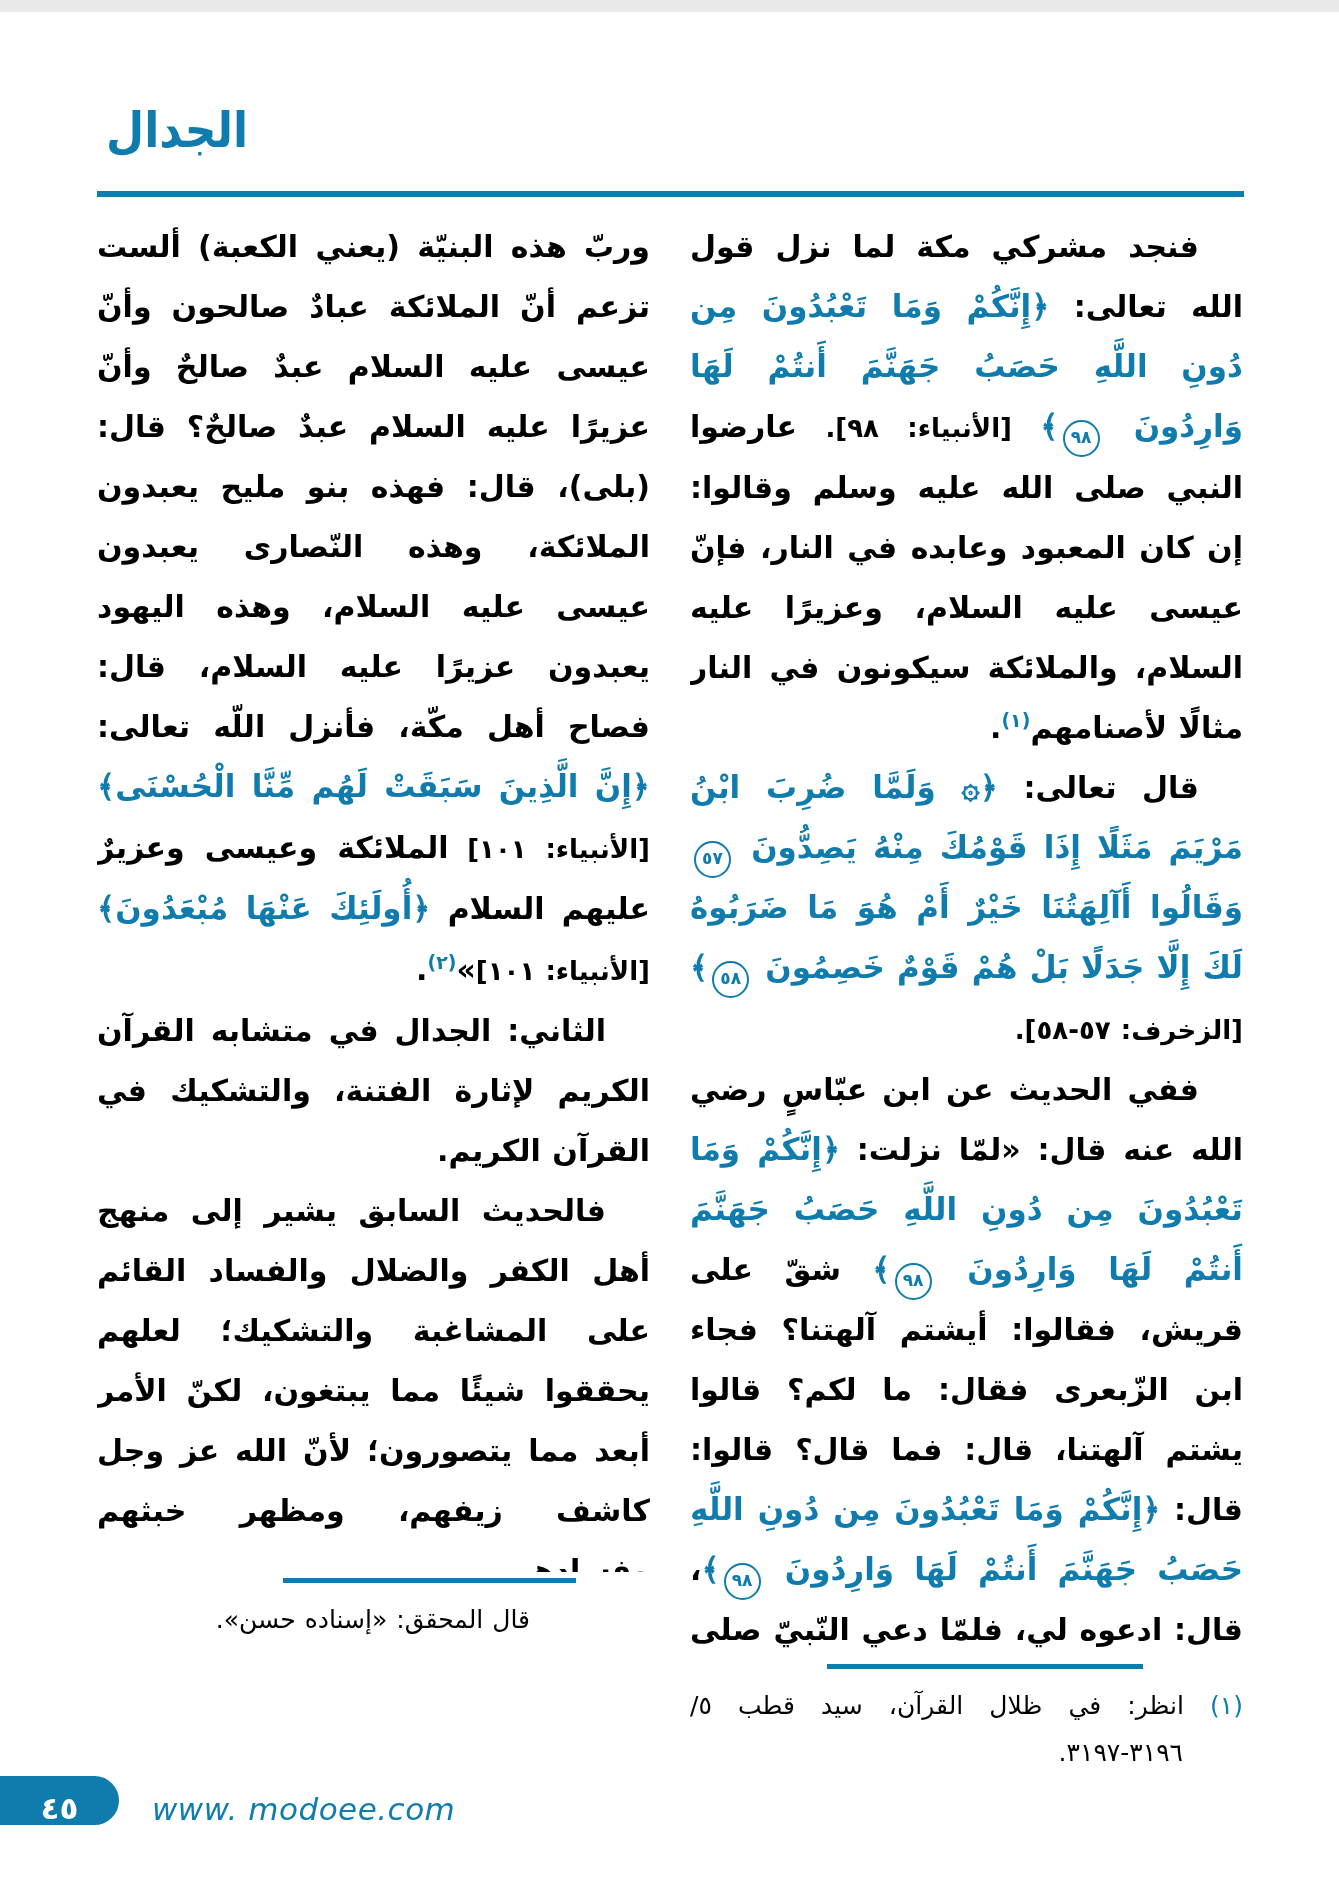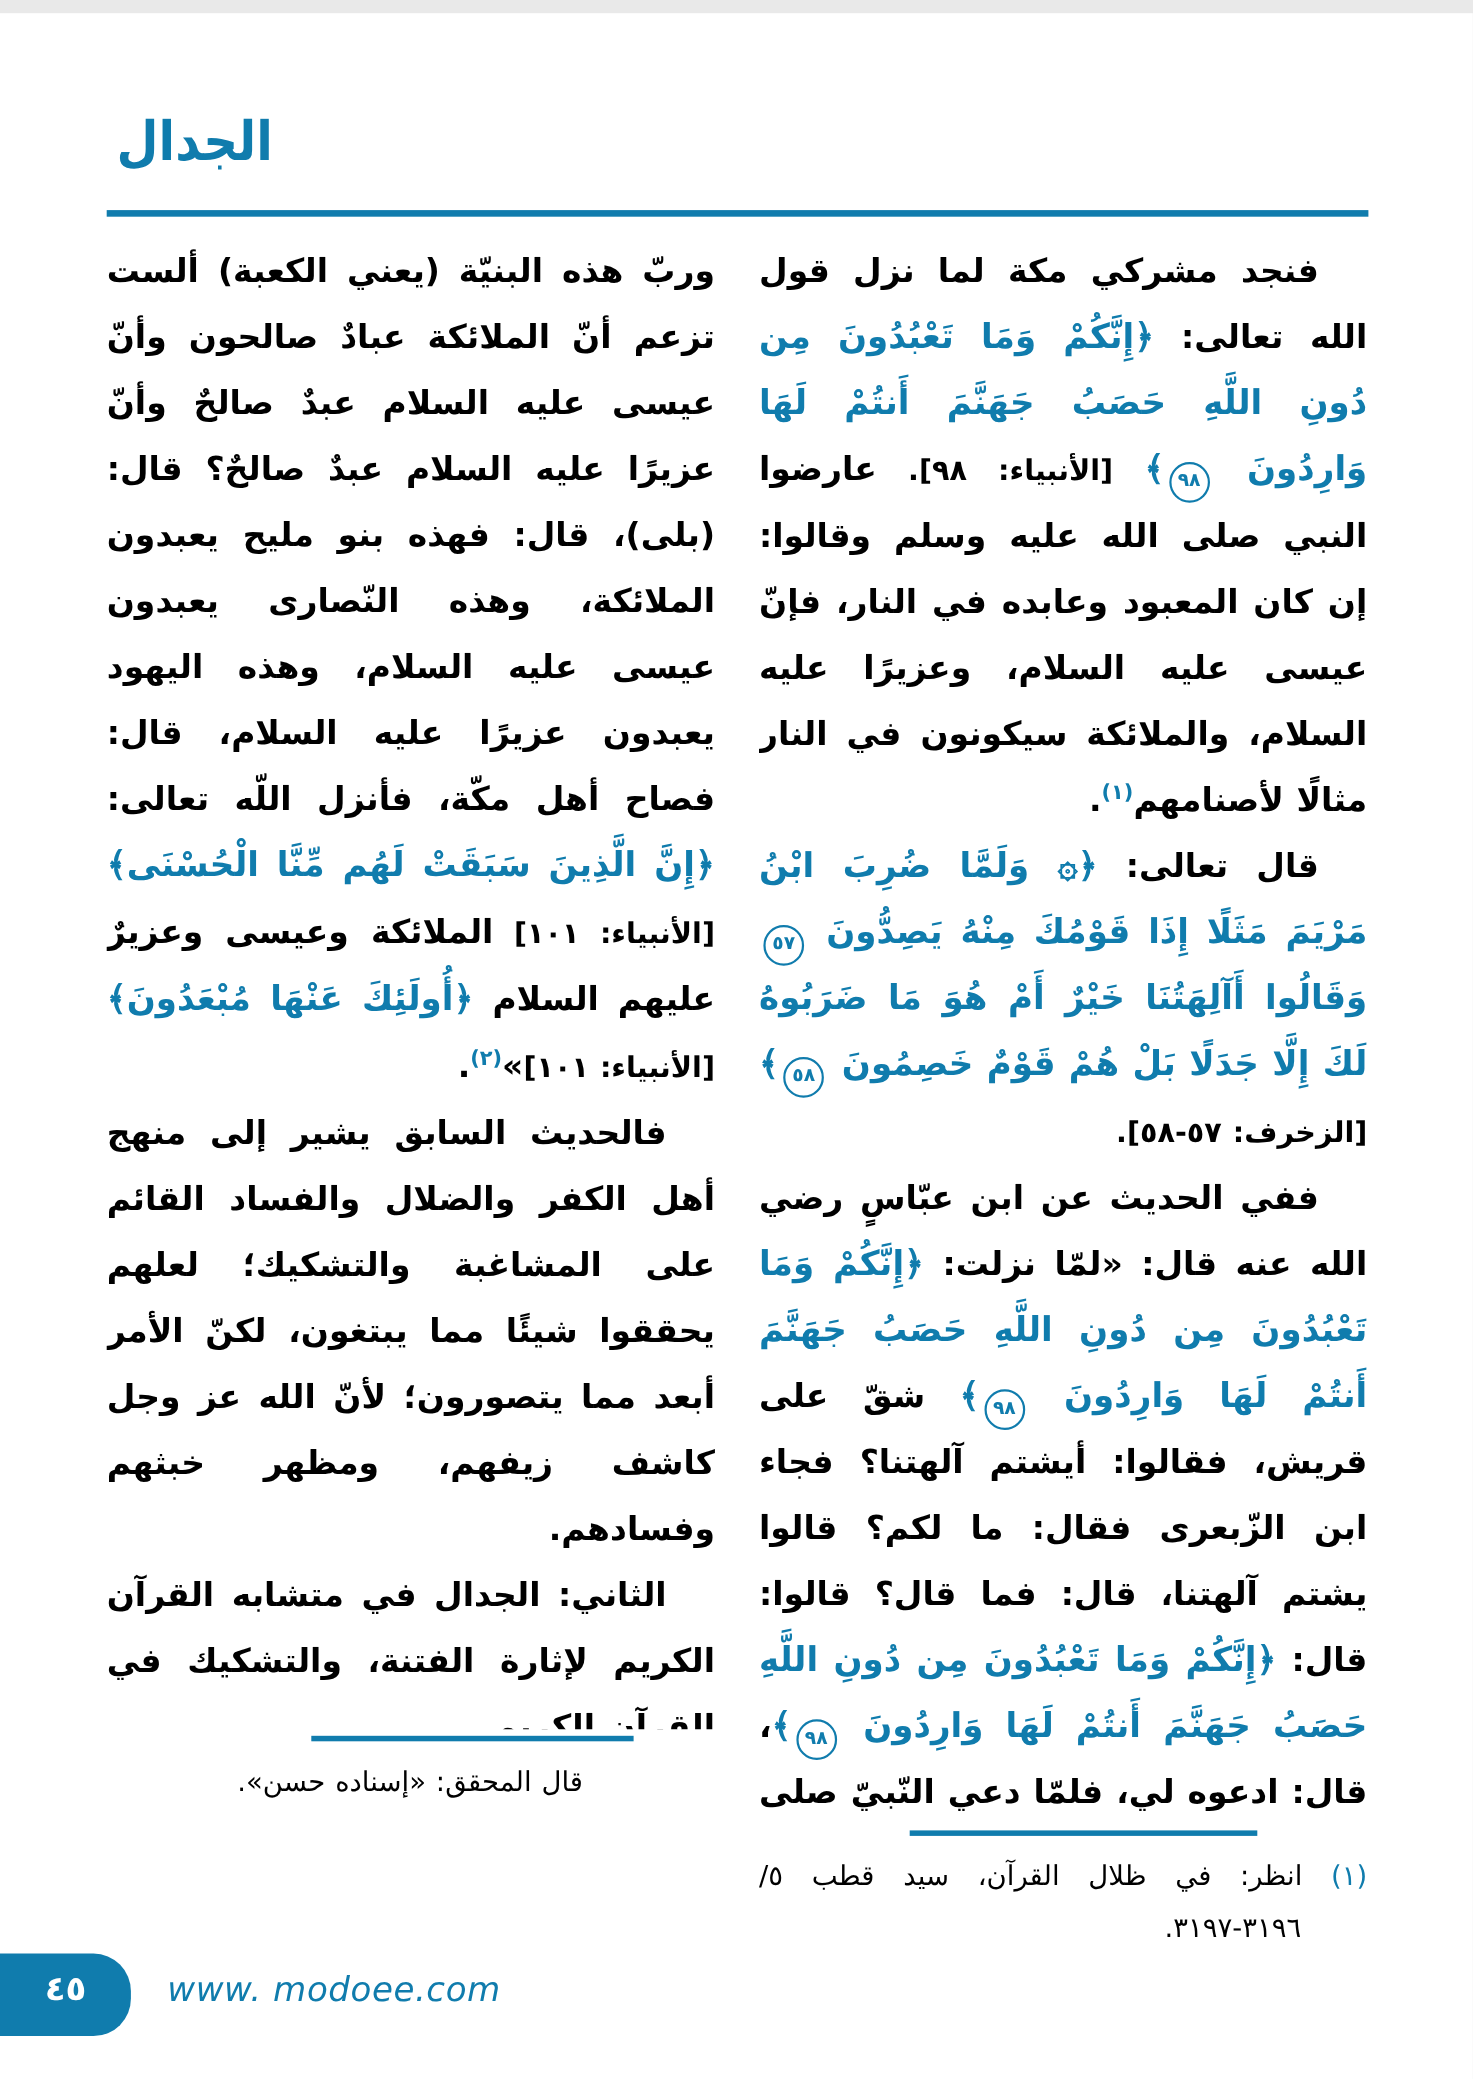--- a/index.html
+++ b/index.html
@@ -71,21 +71,21 @@
   .footnote .para{
     font-size:25px;line-height:47px;font-weight:normal;
     padding-right:60px;text-indent:-60px;
   }
   .footnote .para.fn-sub{
     padding-right:120px;text-indent:0;text-align:right;
   }
   
   .page-badge{
     position:absolute;left:0;top:1764px;
-    width:119px;height:75px;
+    width:119px;height:49px;
     background:var(--accent);
     border-radius:0 34px 34px 0;
   }
   .page-number{
     position:absolute;left:22px;top:0;
     width:75px;height:67px;line-height:64px;
     color:#ffffff;font-size:31px;font-weight:bold;
     text-align:center;
   }
   .website{
@@ -107,22 +107,22 @@
   <div class="header-rule"></div>
 
   <div class="col col-right">
       <p class="para indent"><span class="s-n">فنجد مشركي مكة لما نزل قول الله تعالى: </span><span class="s-q">﴿إِنَّكُمْ وَمَا تَعْبُدُونَ مِن دُونِ اللَّهِ حَصَبُ جَهَنَّمَ أَنتُمْ لَهَا وَارِدُونَ </span><span class="s-a">٩٨</span><span class="s-q">﴾</span><span class="s-r"> [الأنبياء: ٩٨]. </span><span class="s-n">عارضوا النبي صلى الله عليه وسلم وقالوا: إن كان المعبود وعابده في النار، فإنّ عيسى عليه السلام، وعزيرًا عليه السلام، والملائكة سيكونون في النار مثالًا لأصنامهم</span><span class="s-fn">(١)</span><span class="s-n">.</span></p>
       <p class="para indent"><span class="s-n">قال تعالى: </span><span class="s-q">﴿۞ وَلَمَّا ضُرِبَ ابْنُ مَرْيَمَ مَثَلًا إِذَا قَوْمُكَ مِنْهُ يَصِدُّونَ </span><span class="s-a">٥٧</span><span class="s-q"> وَقَالُوا أَآلِهَتُنَا خَيْرٌ أَمْ هُوَ مَا ضَرَبُوهُ لَكَ إِلَّا جَدَلًا بَلْ هُمْ قَوْمٌ خَصِمُونَ </span><span class="s-a">٥٨</span><span class="s-q">﴾</span><span class="s-r"> [الزخرف: ٥٧-٥٨].</span></p>
       <p class="para indent"><span class="s-n">ففي الحديث عن ابن عبّاسٍ رضي الله عنه قال: «لمّا نزلت: </span><span class="s-q">﴿إِنَّكُمْ وَمَا تَعْبُدُونَ مِن دُونِ اللَّهِ حَصَبُ جَهَنَّمَ أَنتُمْ لَهَا وَارِدُونَ </span><span class="s-a">٩٨</span><span class="s-q">﴾</span><span class="s-n"> شقّ على قريش، فقالوا: أيشتم آلهتنا؟ فجاء ابن الزّبعرى فقال: ما لكم؟ قالوا يشتم آلهتنا، قال: فما قال؟ قالوا: قال: </span><span class="s-q">﴿إِنَّكُمْ وَمَا تَعْبُدُونَ مِن دُونِ اللَّهِ حَصَبُ جَهَنَّمَ أَنتُمْ لَهَا وَارِدُونَ </span><span class="s-a">٩٨</span><span class="s-q">﴾</span><span class="s-n">، قال: ادعوه لي، فلمّا دعي النّبيّ صلى الله عليه وسلم قال: يا محمّد، هذا شيءٌ لآلهتنا خاصّةً، أو لكلّ من عبد من دون اللّه عز وجل؟ قال: </span></p>
     </div>
 
   <div class="col col-left">
       <p class="para"><span class="s-n">وربّ هذه البنيّة (يعني الكعبة) ألست تزعم أنّ الملائكة عبادٌ صالحون وأنّ عيسى عليه السلام عبدٌ صالحٌ وأنّ عزيرًا عليه السلام عبدٌ صالحٌ؟ قال: (بلى)، قال: فهذه بنو مليح يعبدون الملائكة، وهذه النّصارى يعبدون عيسى عليه السلام، وهذه اليهود يعبدون عزيرًا عليه السلام، قال: فصاح أهل مكّة، فأنزل اللّه تعالى: </span><span class="s-q">﴿إِنَّ الَّذِينَ سَبَقَتْ لَهُم مِّنَّا الْحُسْنَى﴾</span><span class="s-r"> [الأنبياء: ١٠١] </span><span class="s-n">الملائكة وعيسى وعزيرٌ عليهم السلام </span><span class="s-q">﴿أُولَئِكَ عَنْهَا مُبْعَدُونَ﴾</span><span class="s-r"> [الأنبياء: ١٠١]</span><span class="s-n">»</span><span class="s-fn">(٢)</span><span class="s-n">.</span></p>
+      <p class="para indent"><span class="s-b">الثاني: الجدال في متشابه القرآن الكريم لإثارة الفتنة، والتشكيك في القرآن الكريم.</span></p>
       <p class="para indent"><span class="s-n">فالحديث السابق يشير إلى منهج أهل الكفر والضلال والفساد القائم على المشاغبة والتشكيك؛ لعلهم يحققوا شيئًا مما يبتغون، لكنّ الأمر أبعد مما يتصورون؛ لأنّ الله عز وجل كاشف زيفهم، ومظهر خبثهم وفسادهم.</span></p>
-      <p class="para indent"><span class="s-b">الثاني: الجدال في متشابه القرآن الكريم لإثارة الفتنة، والتشكيك في القرآن الكريم.</span></p>
     </div>
 
   <div class="fn-rule fn-rule-right"></div>
 
   <div class="footnote footnote-right">
       <p class="para"><span class="s-fm">(١) </span><span class="s-n">انظر: في ظلال القرآن، سيد قطب ٥/ ٣١٩٦-٣١٩٧.</span></p>
     </div>
 
   <div class="fn-rule fn-rule-left"></div>
 

